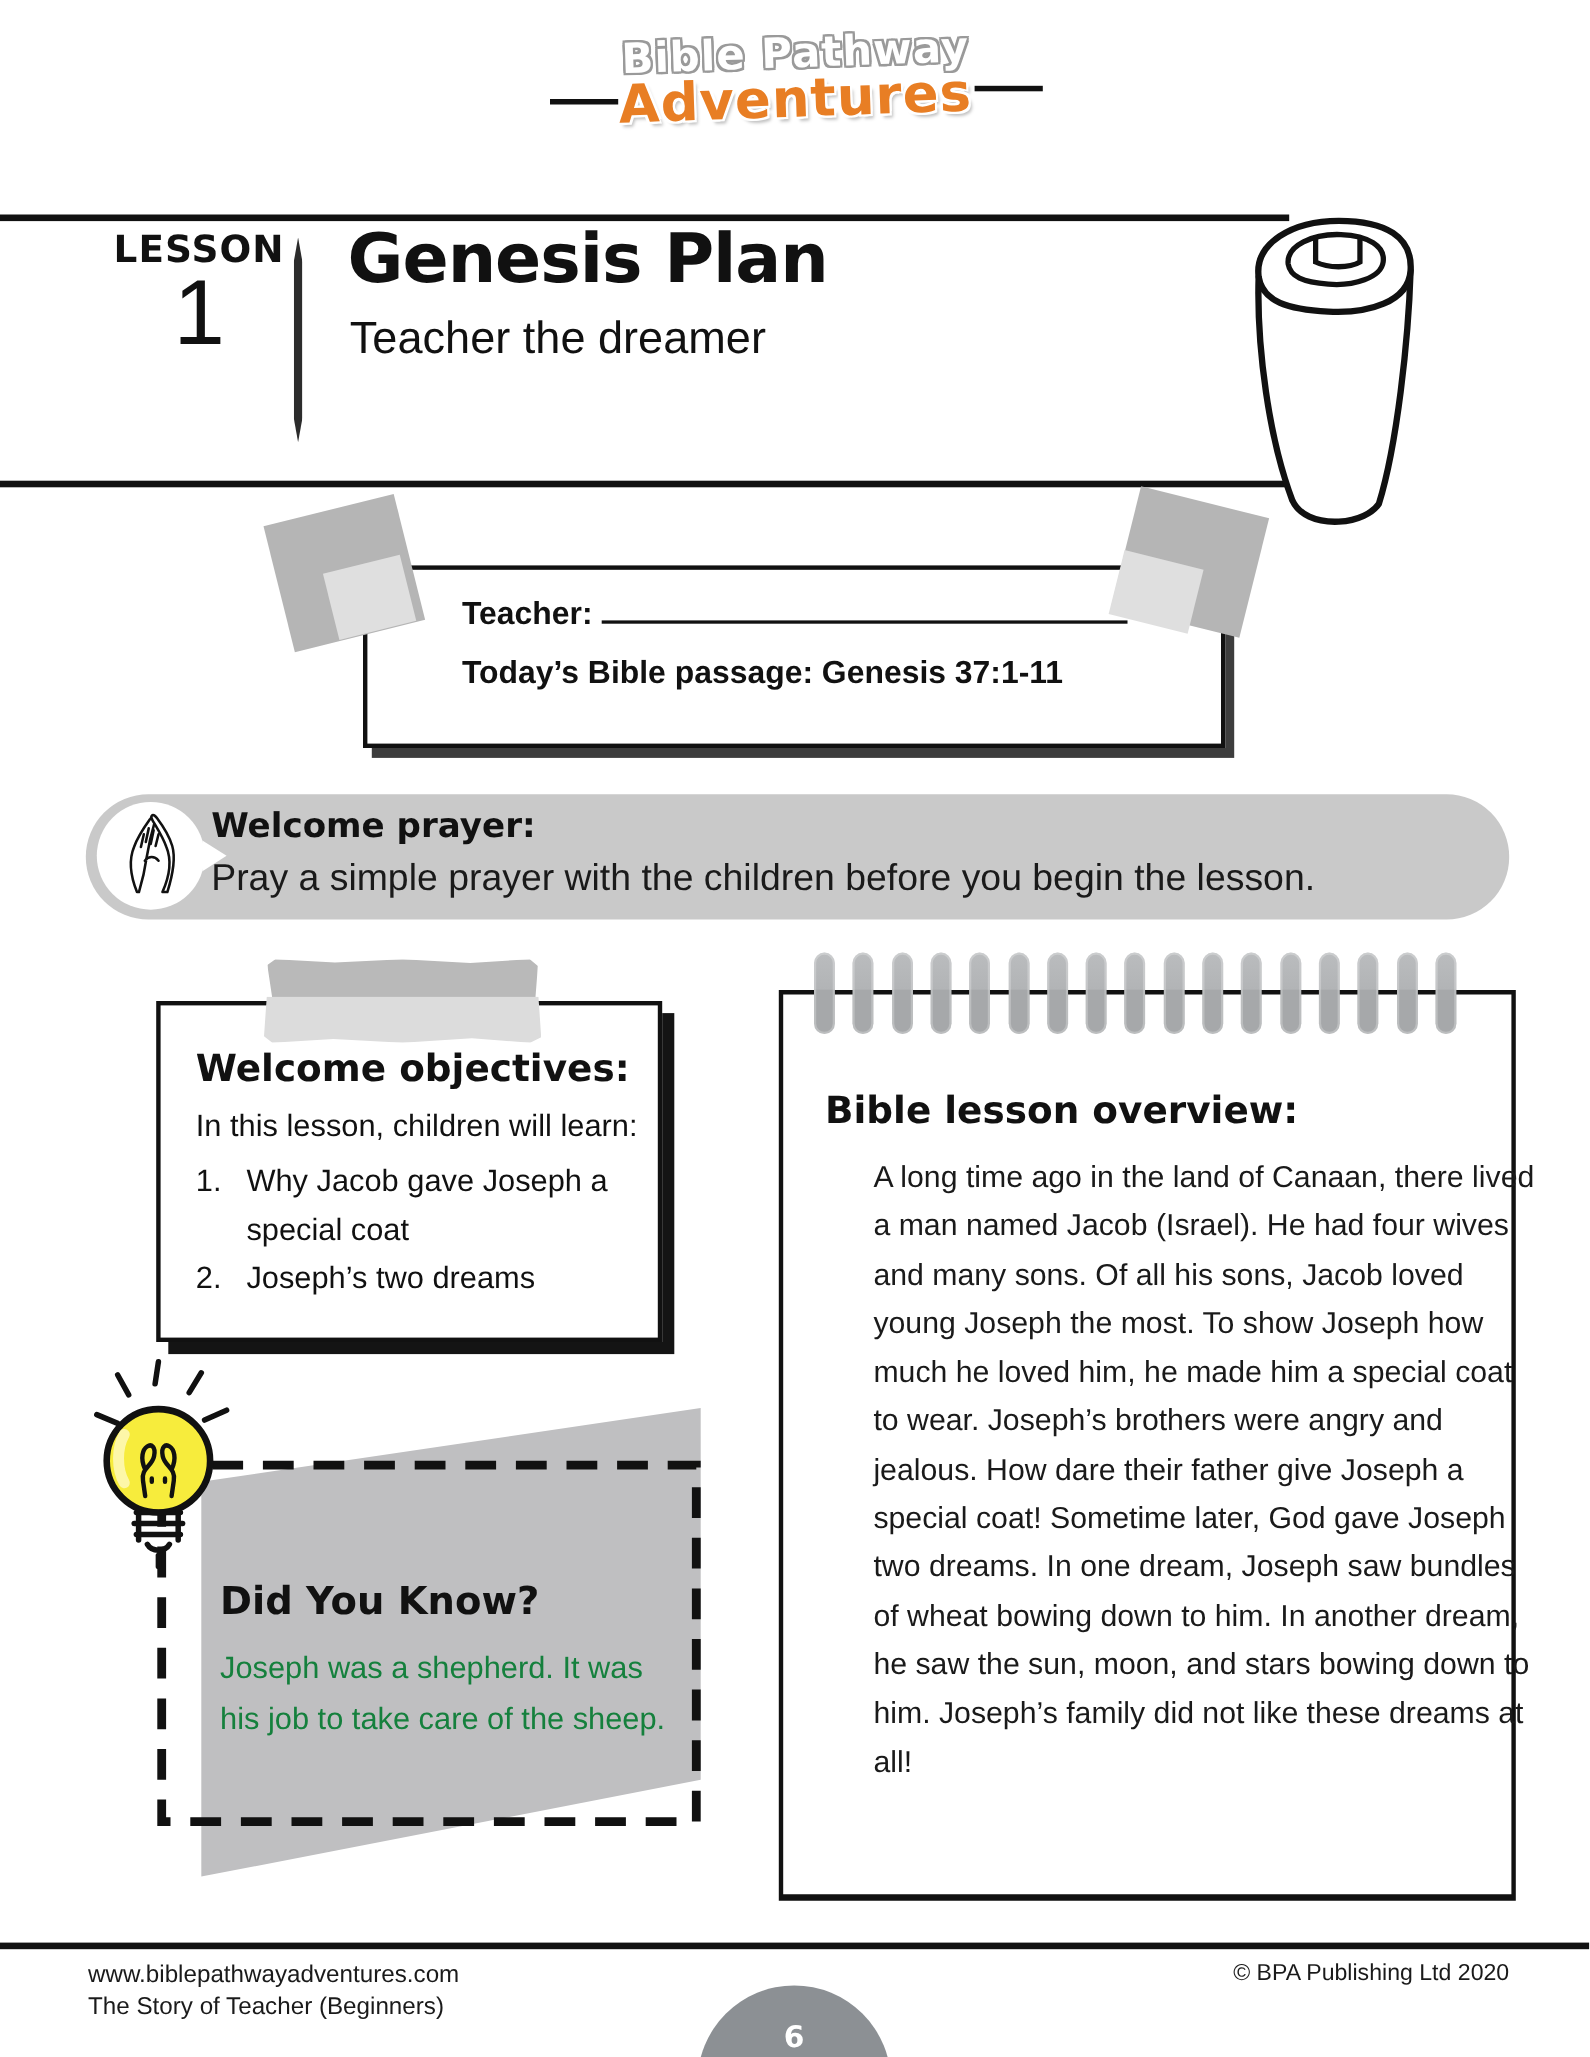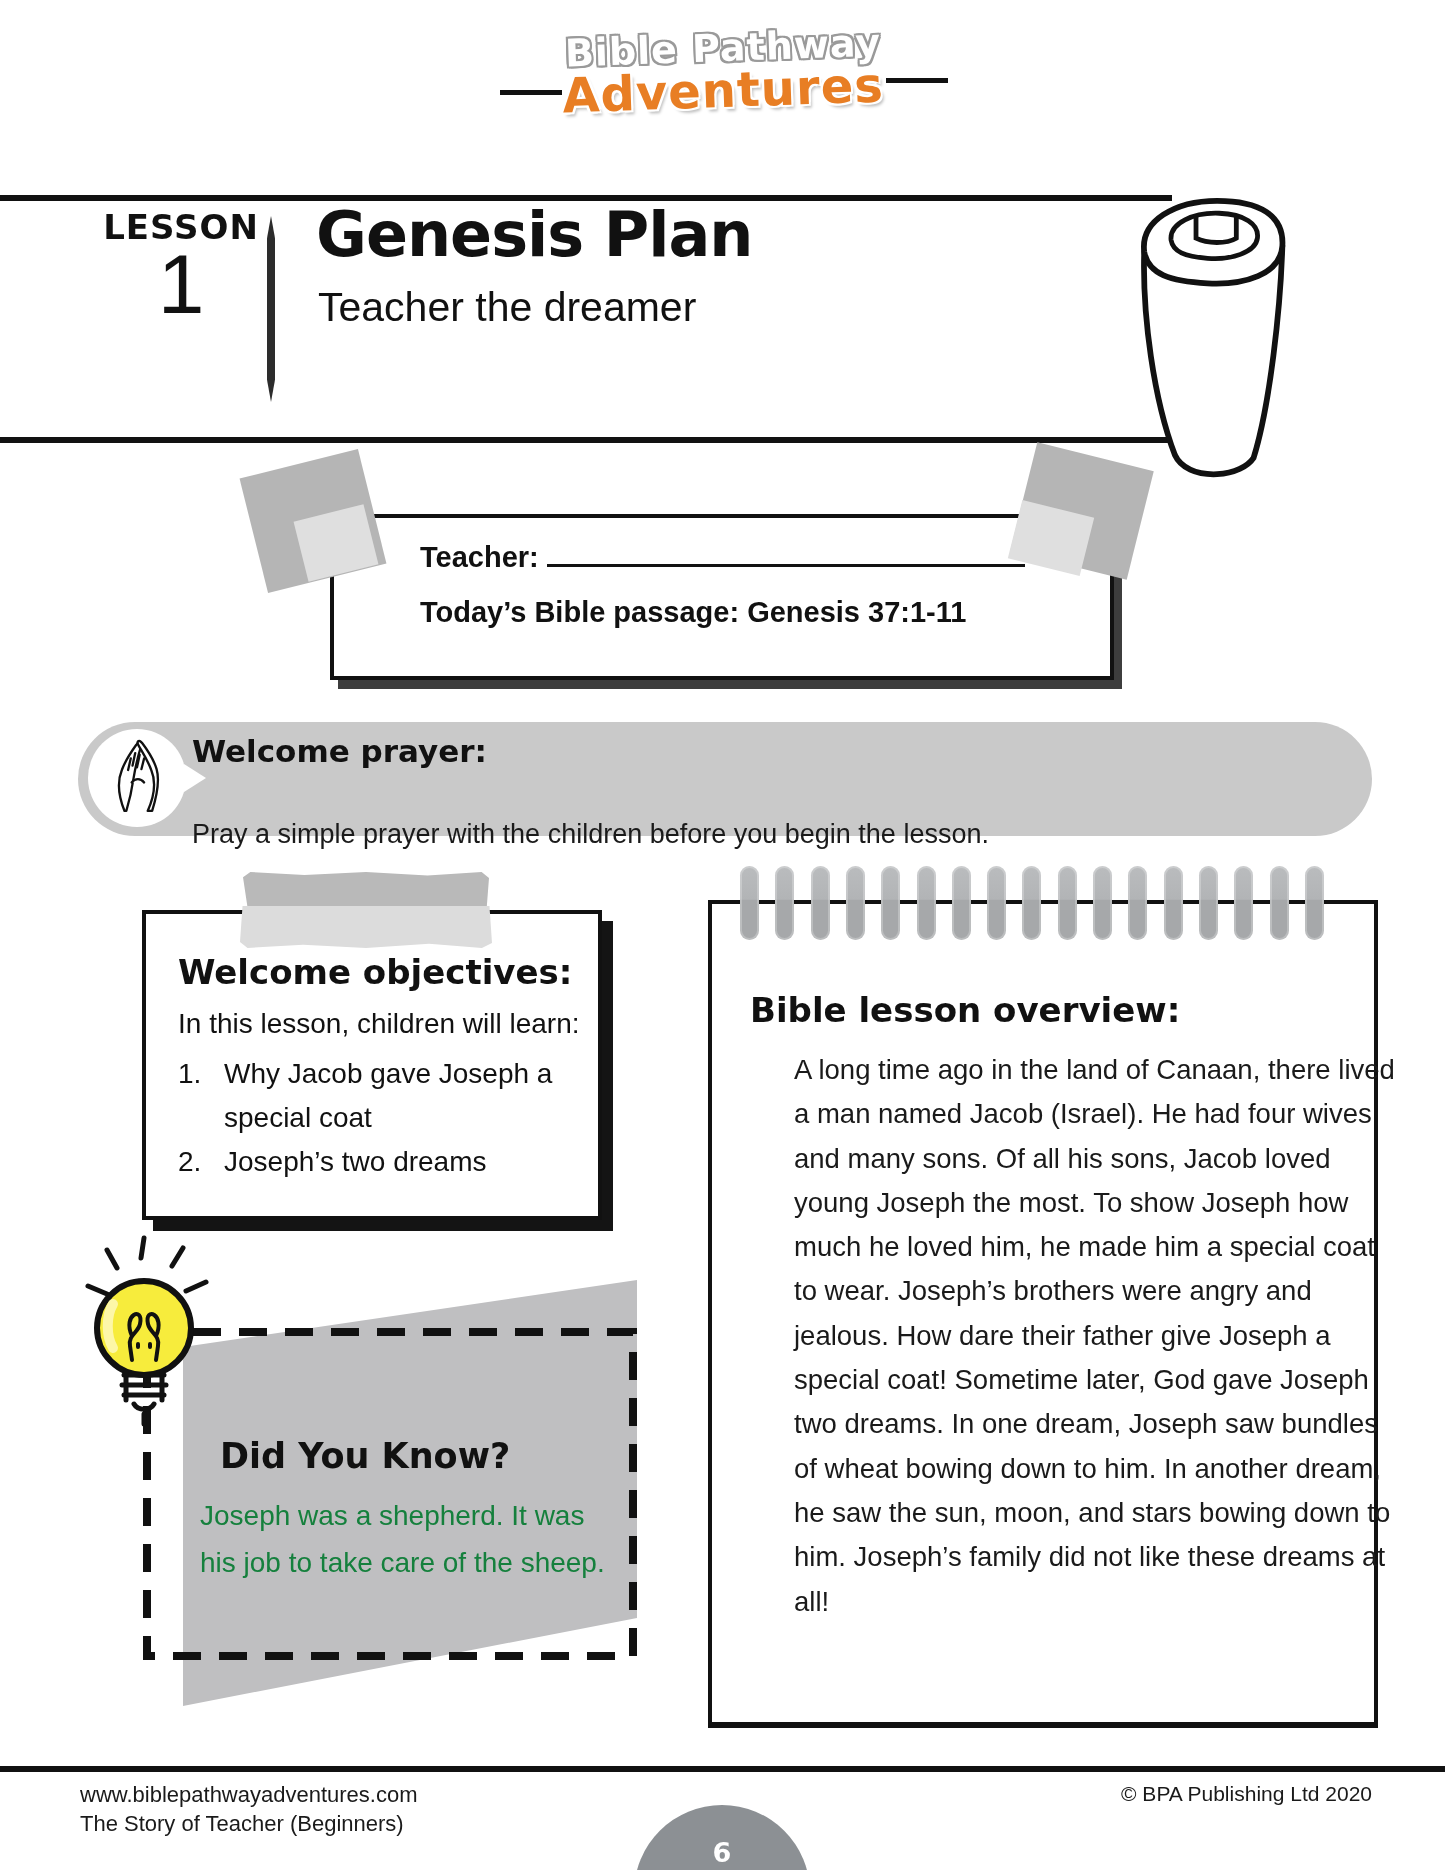--- a/index.html
+++ b/index.html
@@ -45,38 +45,38 @@
   .tape-tl-light{left:300px;top:512px;width:72px;height:62px;transform:rotate(-14deg);}
   .tape-tr-dark{left:1022px;top:455px;width:120px;height:112px;transform:rotate(14deg);}
   .tape-tr-light{left:1014px;top:508px;width:74px;height:60px;transform:rotate(14deg);}
 
   
   .prayer-banner{left:78px;top:722px;width:1294px;height:114px;background:#c9c9c9;border-radius:60px;}
   .prayer-circle{left:88px;top:729px;width:98px;height:98px;background:#fff;border-radius:50%;}
   .prayer-pointer{left:184px;top:764px;width:0;height:0;border-top:14px solid transparent;
     border-bottom:14px solid transparent;border-left:22px solid #fff;}
   .prayer-title{left:192px;top:733px;font-size:31px;}
-  .prayer-body{left:192px;top:779px;font-size:27px;color:#1a1a1a;margin-top:40px;}
+  .prayer-body{left:192px;top:779px;font-size:34px;color:#1a1a1a;}
 
   
   .objectives-box{left:142px;top:910px;width:452px;height:302px;border:4px solid #111;background:#fff;
     box-shadow:11px 11px 0 #141414;}
   .obj-tape-dark{left:243px;top:872px;width:246px;height:38px;background:#b9b9b9;
     clip-path:polygon(0 14%,3% 0,25% 8%,50% 0,75% 9%,97% 0,100% 16%,99% 100%,2% 100%);}
   .obj-tape-light{left:240px;top:906px;width:252px;height:42px;background:#dcdcdc;
     clip-path:polygon(1% 0,99% 0,100% 88%,96% 100%,75% 90%,50% 100%,25% 92%,3% 100%,0 86%);}
   .obj-title{left:178px;top:952px;font-size:34px;}
   .obj-intro{left:178px;top:1008px;font-size:28px;}
   .obj-list{left:178px;top:1052px;width:392px;font-size:28px;line-height:44px;}
   .obj-item{position:relative;padding-left:46px;margin:0;}
   .obj-num{position:absolute;left:0;top:0;}
 
   
   .dyk-svg{left:130px;top:1265px;}
-  .dyk-title{left:200px;top:1436px;font-size:35px;margin-left:20px;}
+  .dyk-title{left:200px;top:1436px;font-size:35px;}
   .dyk-body{left:200px;top:1492px;width:412px;font-size:28px;line-height:47px;color:#15803d;}
   .bulb-svg{left:80px;top:1232px;}
 
   
   .notebook-box{left:708px;top:900px;width:662px;height:818px;border:4px solid #111;border-bottom-width:6px;background:#fff;}
   .ring{position:absolute;top:0;width:19px;height:74px;border-radius:10px;
     background:linear-gradient(180deg,#babcbe 0%,#b2b4b6 45%,#a6a8aa 46%,#a6a8aa 100%);
     box-shadow:inset 0 0 0 2px rgba(255,255,255,.25);}
   .rings-wrap{left:740px;top:866px;width:600px;height:74px;}
   .nb-title{left:750px;top:990px;font-size:34px;}

